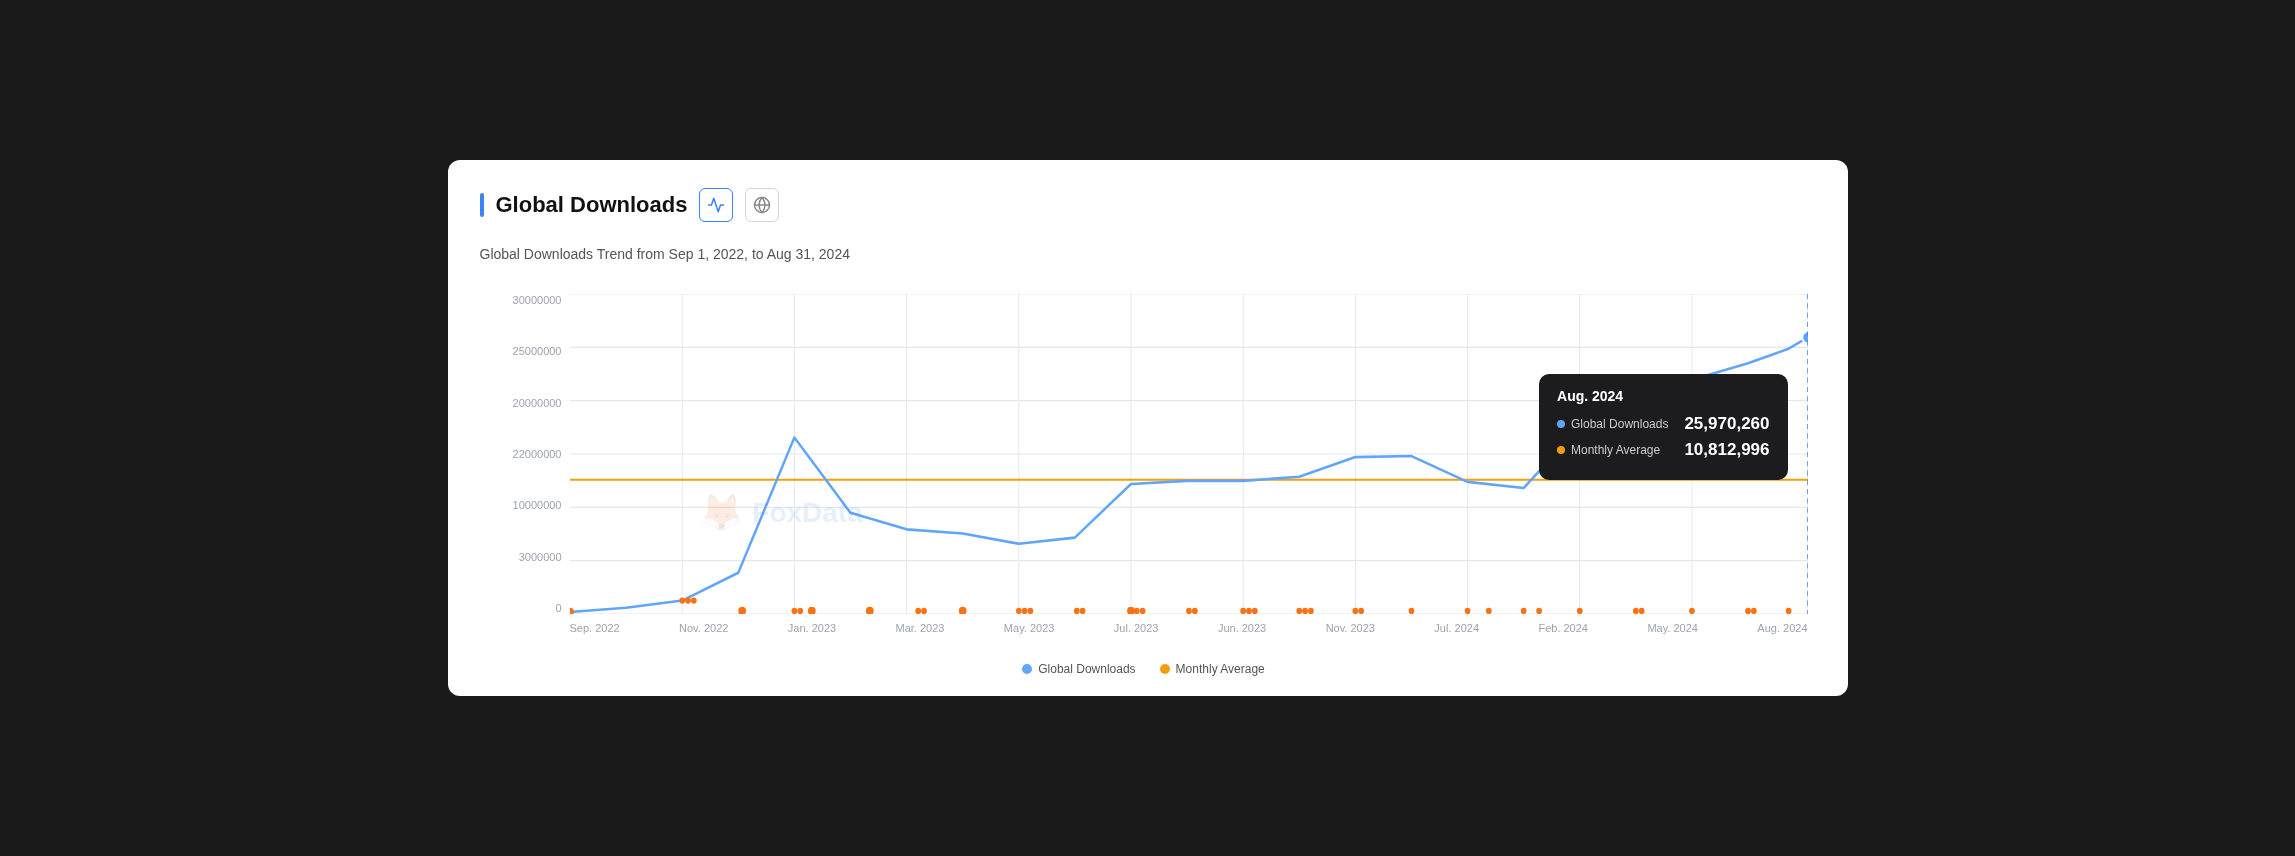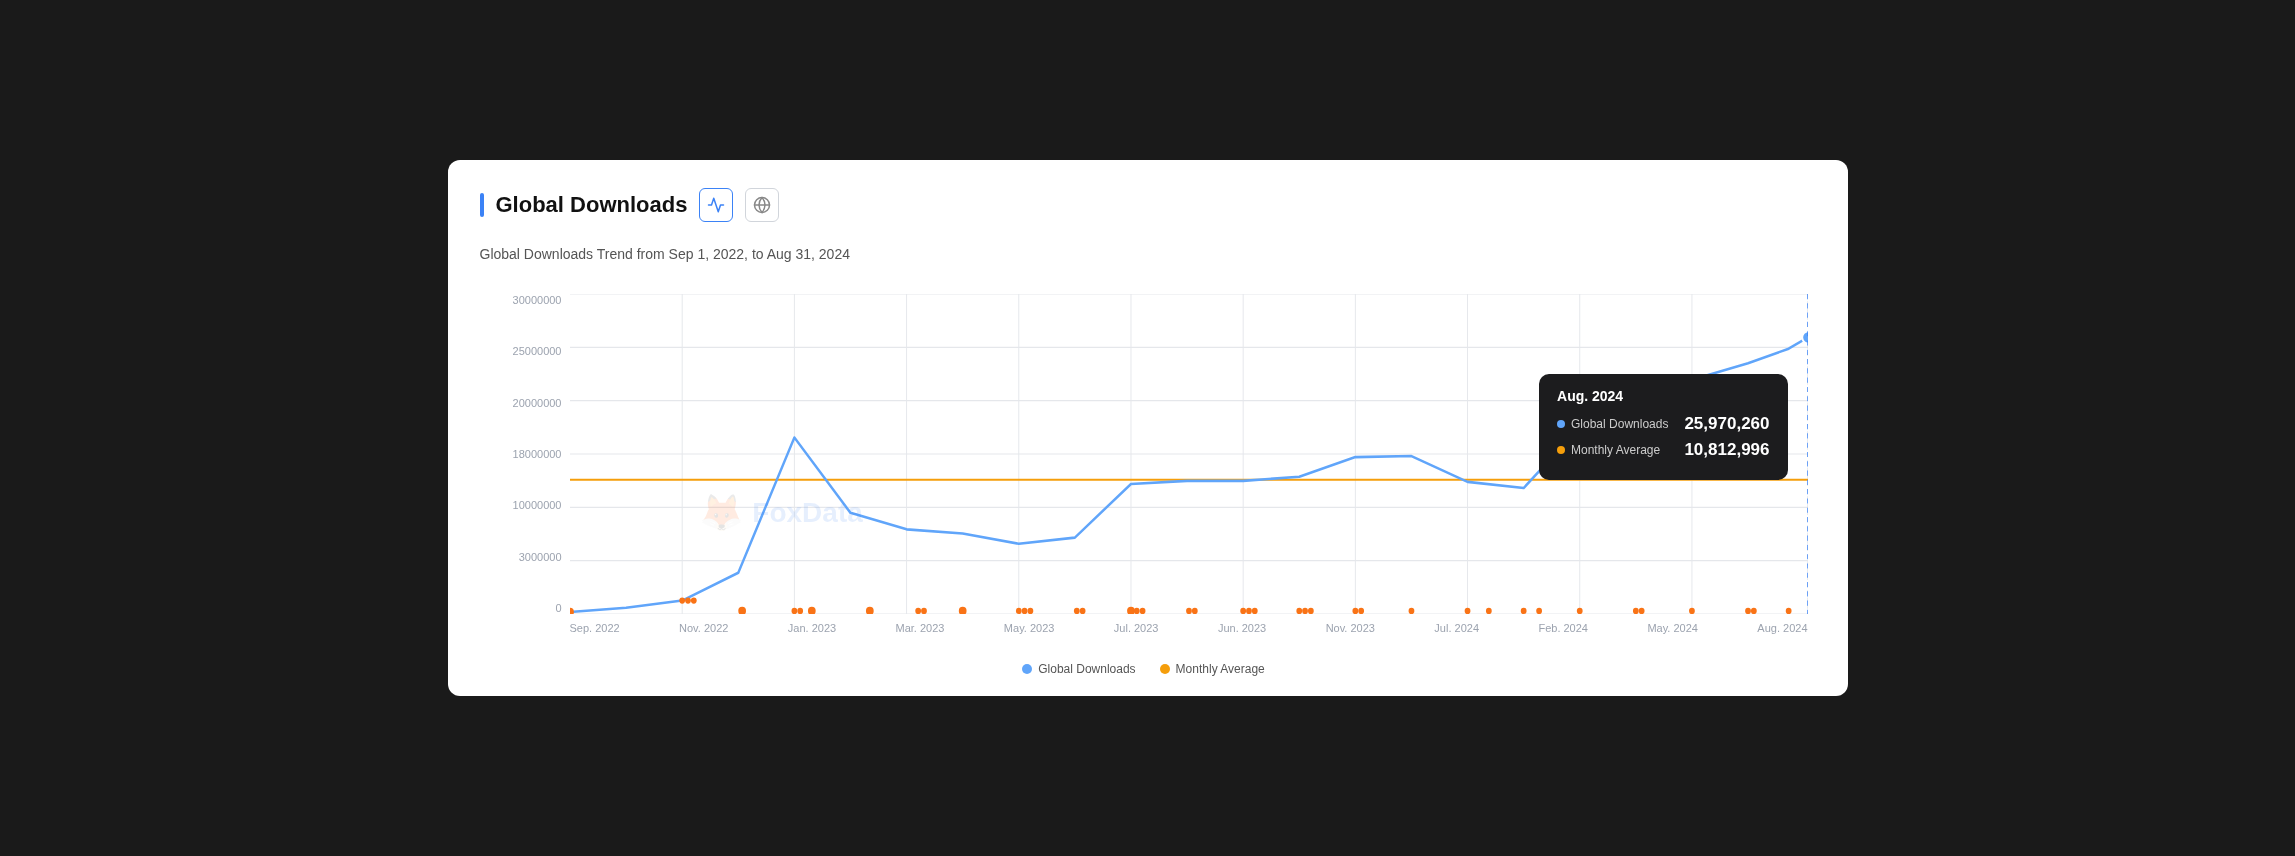--- a/index.html
+++ b/index.html
@@ -204,21 +204,21 @@
   </div>
 
   <p class="subtitle">Global Downloads Trend from Sep 1, 2022, to Aug 31, 2024</p>
 
   <div class="chart-area">
 
     <div class="y-axis">
       <span class="y-label">30000000</span>
       <span class="y-label">25000000</span>
       <span class="y-label">20000000</span>
-      <span class="y-label">18000000</span>
+      <span class="y-label">22000000</span>
       <span class="y-label">10000000</span>
       <span class="y-label">3000000</span>
       <span class="y-label">0</span>
     </div>
 
     <div class="chart-inner">
       <svg width="100%" height="100%" viewBox="0 0 1280 310" preserveAspectRatio="none">
 
         <line x1="0" y1="0" x2="1280" y2="0" stroke="#e5e7eb" stroke-width="1"></line>
         <line x1="0" y1="51.7" x2="1280" y2="51.7" stroke="#e5e7eb" stroke-width="1"></line>

